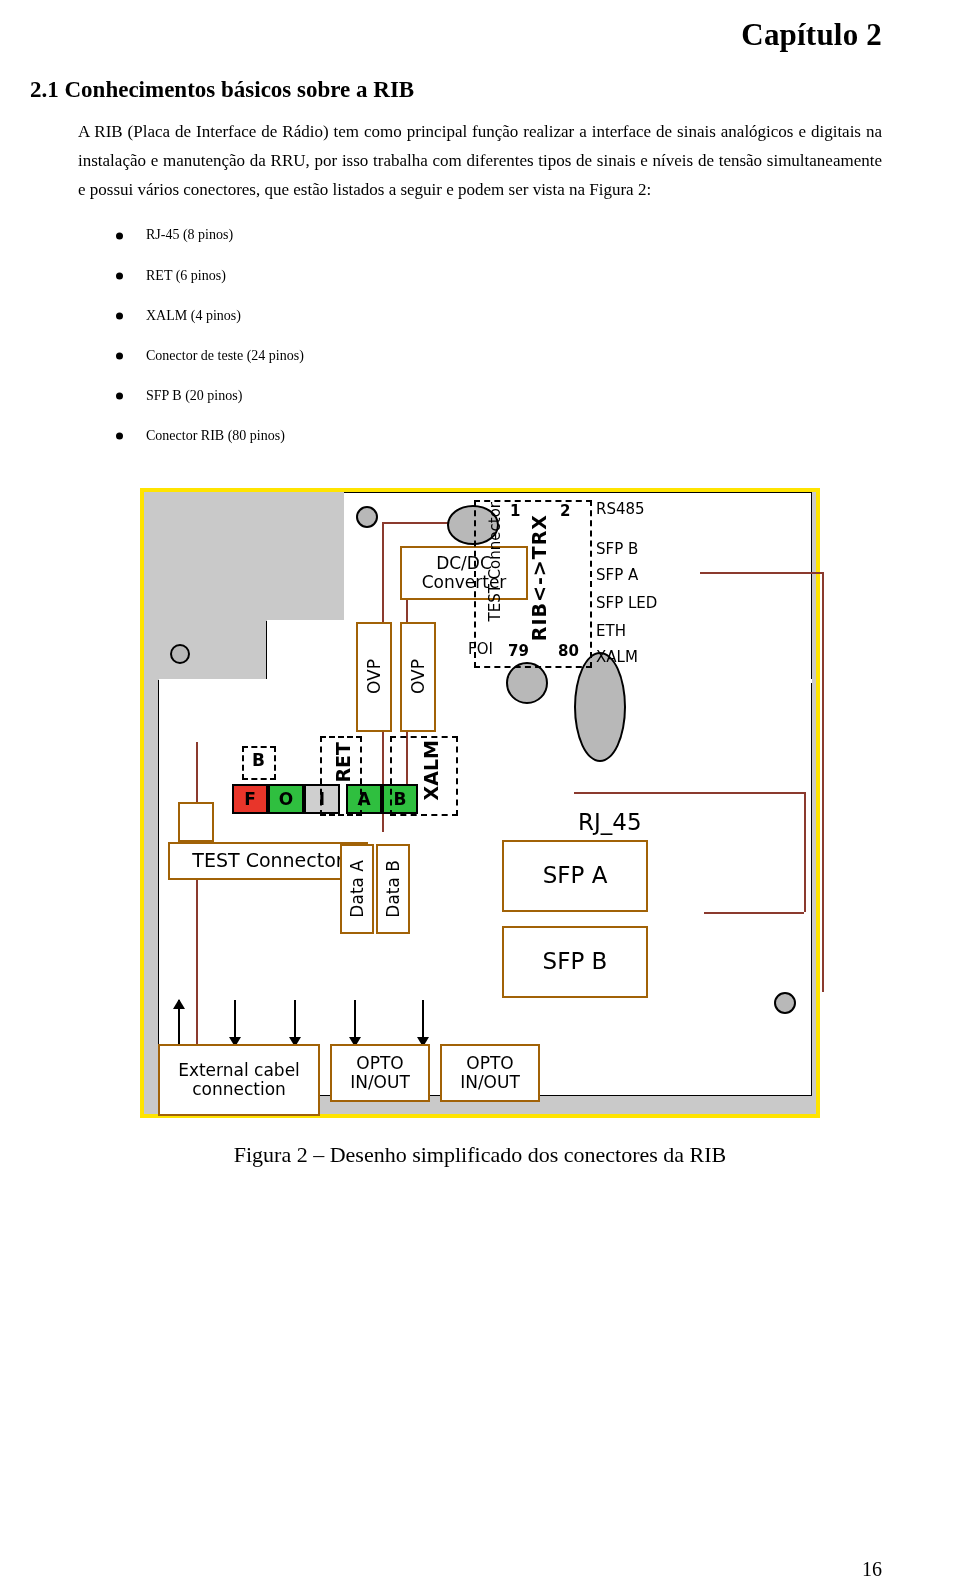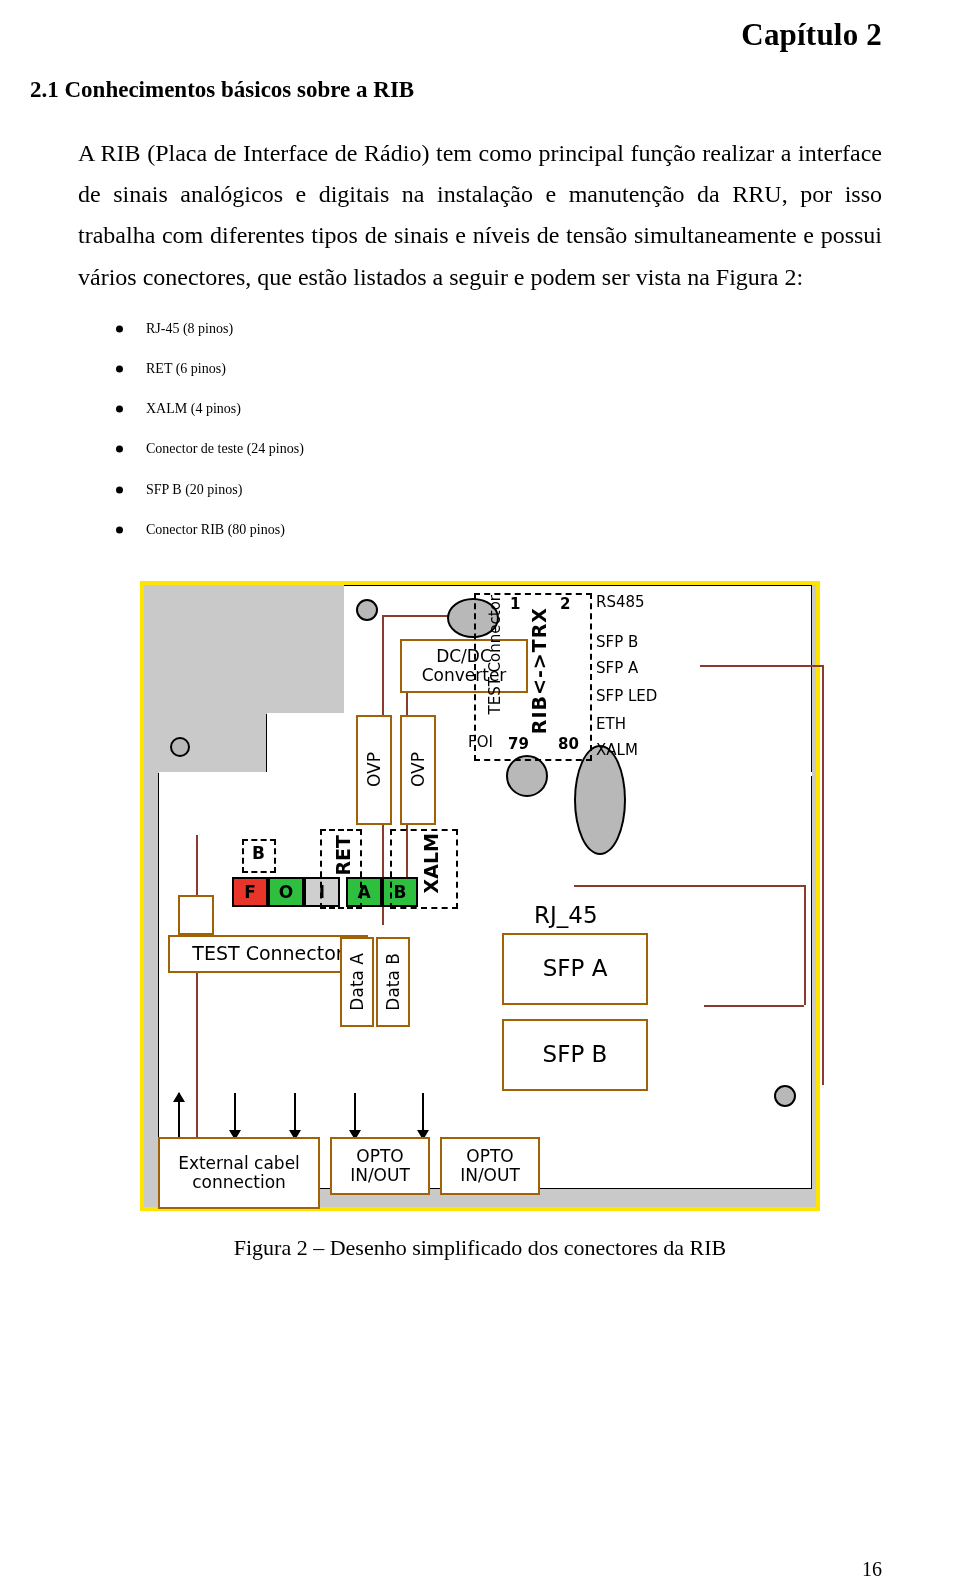--- a/index.html
+++ b/index.html
@@ -39,24 +39,24 @@
     margin-top: 6px;
   }
   .section-title {
     font-weight: bold;
     font-size: 23px;
     margin-top: 22px;
     margin-left: -48px;
   }
   
   .para {
-    font-size: 24px;
+    font-size: 17px;
     line-height: 1.72;
     text-align: justify;
-    margin-top: 30px;
+    margin-top: 14px;
     text-indent: 0;
   }
   
   ul.bullets {
     list-style: none;
     margin: 14px 0 0 0;
     padding: 0;
   }
   ul.bullets li {
     position: relative;
@@ -308,21 +308,21 @@
         </div>
 
         <div class="box" style="left:196px; top:352px; width:34px; height:90px;">
           <span class="vert">Data A</span>
         </div>
         <div class="box" style="left:232px; top:352px; width:34px; height:90px;">
           <span class="vert">Data B</span>
         </div>
 
         <div class="box" style="left:360px; top:290px; width:136px; height:60px; border:none; background:transparent;"></div>
-        <div class="lbl" style="left:390px; top:318px; font-size:23px;">RJ_45</div>
+        <div class="lbl" style="left:434px; top:318px; font-size:23px;">RJ_45</div>
 
         <div class="box" style="left:358px; top:348px; width:146px; height:72px; font-size:23px; justify-content:center;">
           <span>SFP A</span>
         </div>
         <div class="box" style="left:358px; top:434px; width:146px; height:72px; font-size:23px; justify-content:center;">
           <span>SFP B</span>
         </div>
 
         <div class="arrow-up" style="left:34px; top:508px; height:46px;"></div>
         <div class="arrow-dn" style="left:90px; top:508px; height:46px;"></div>

